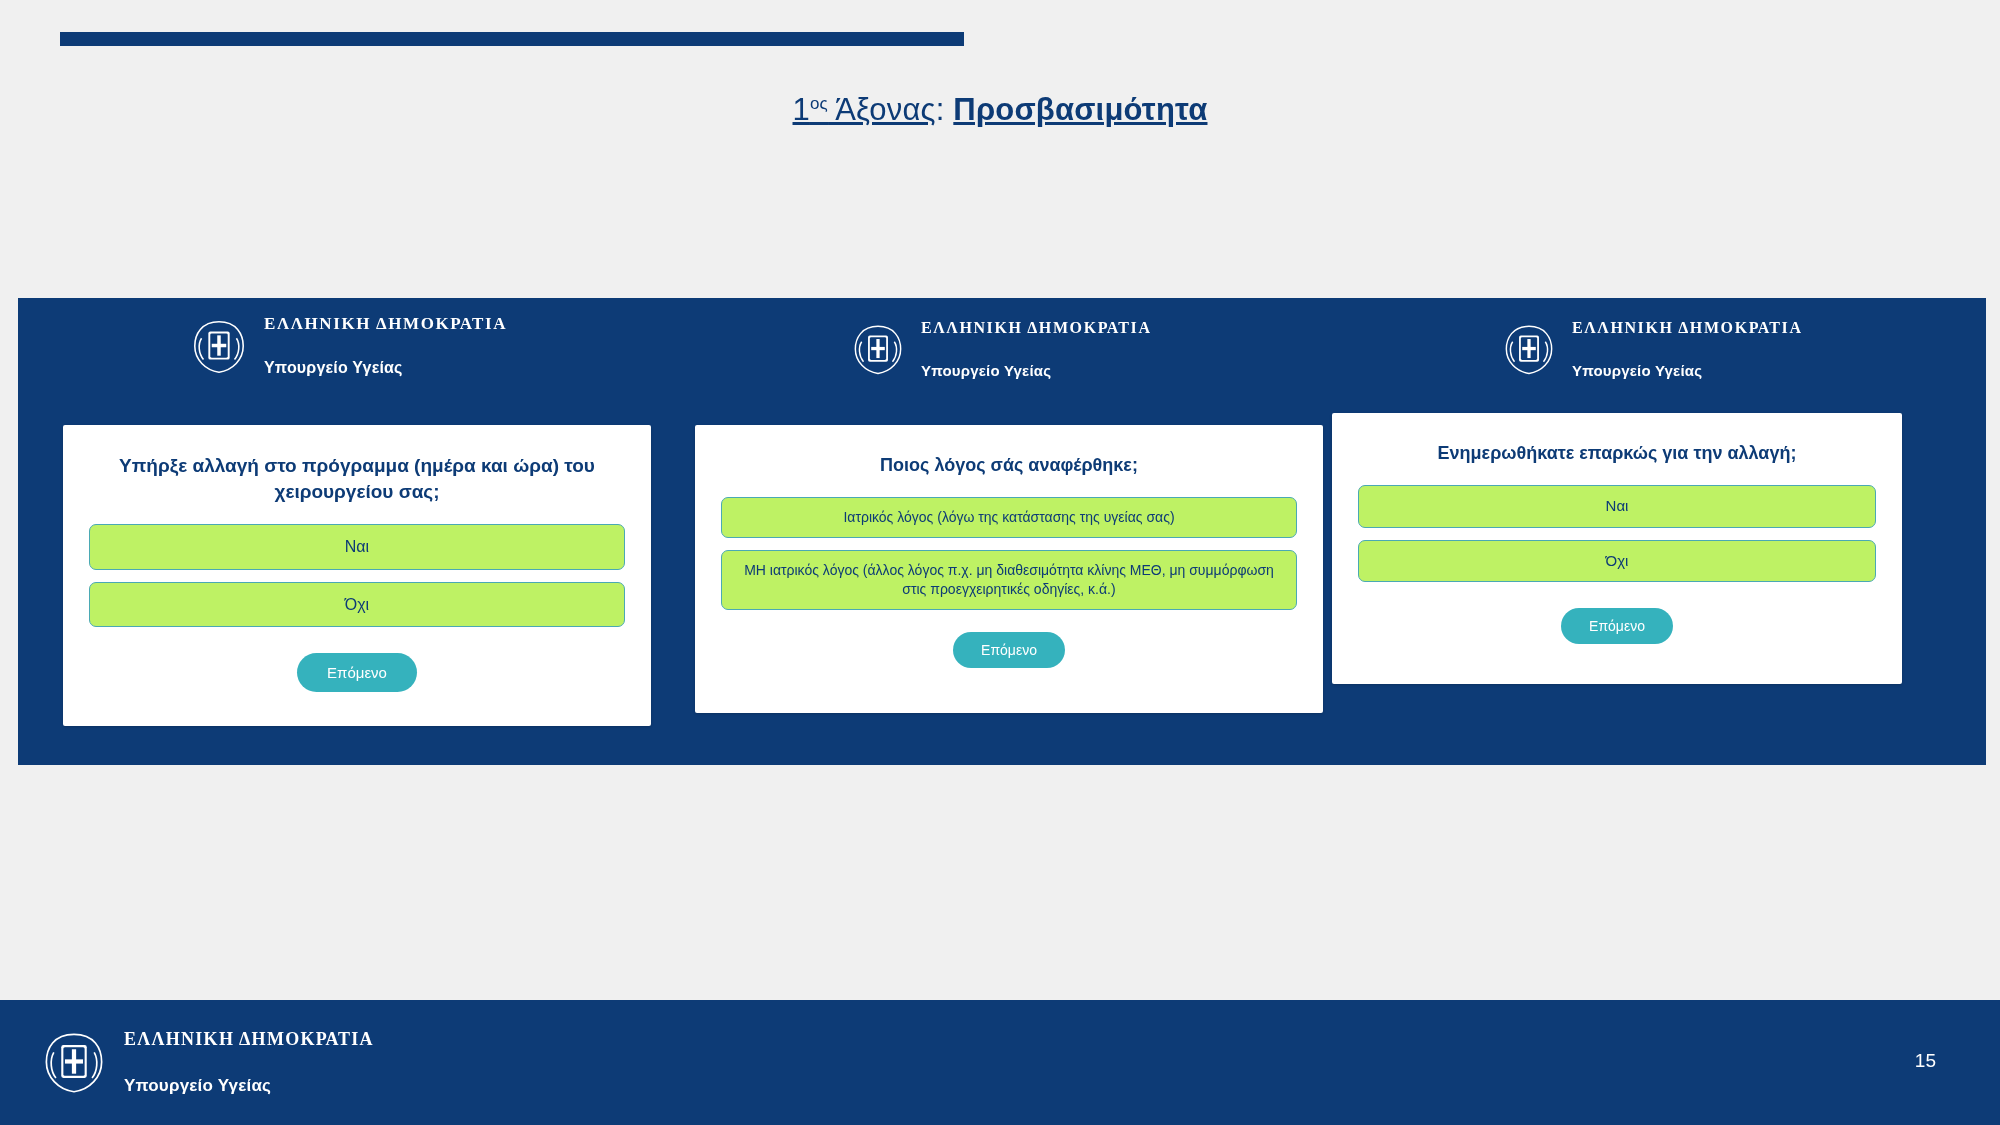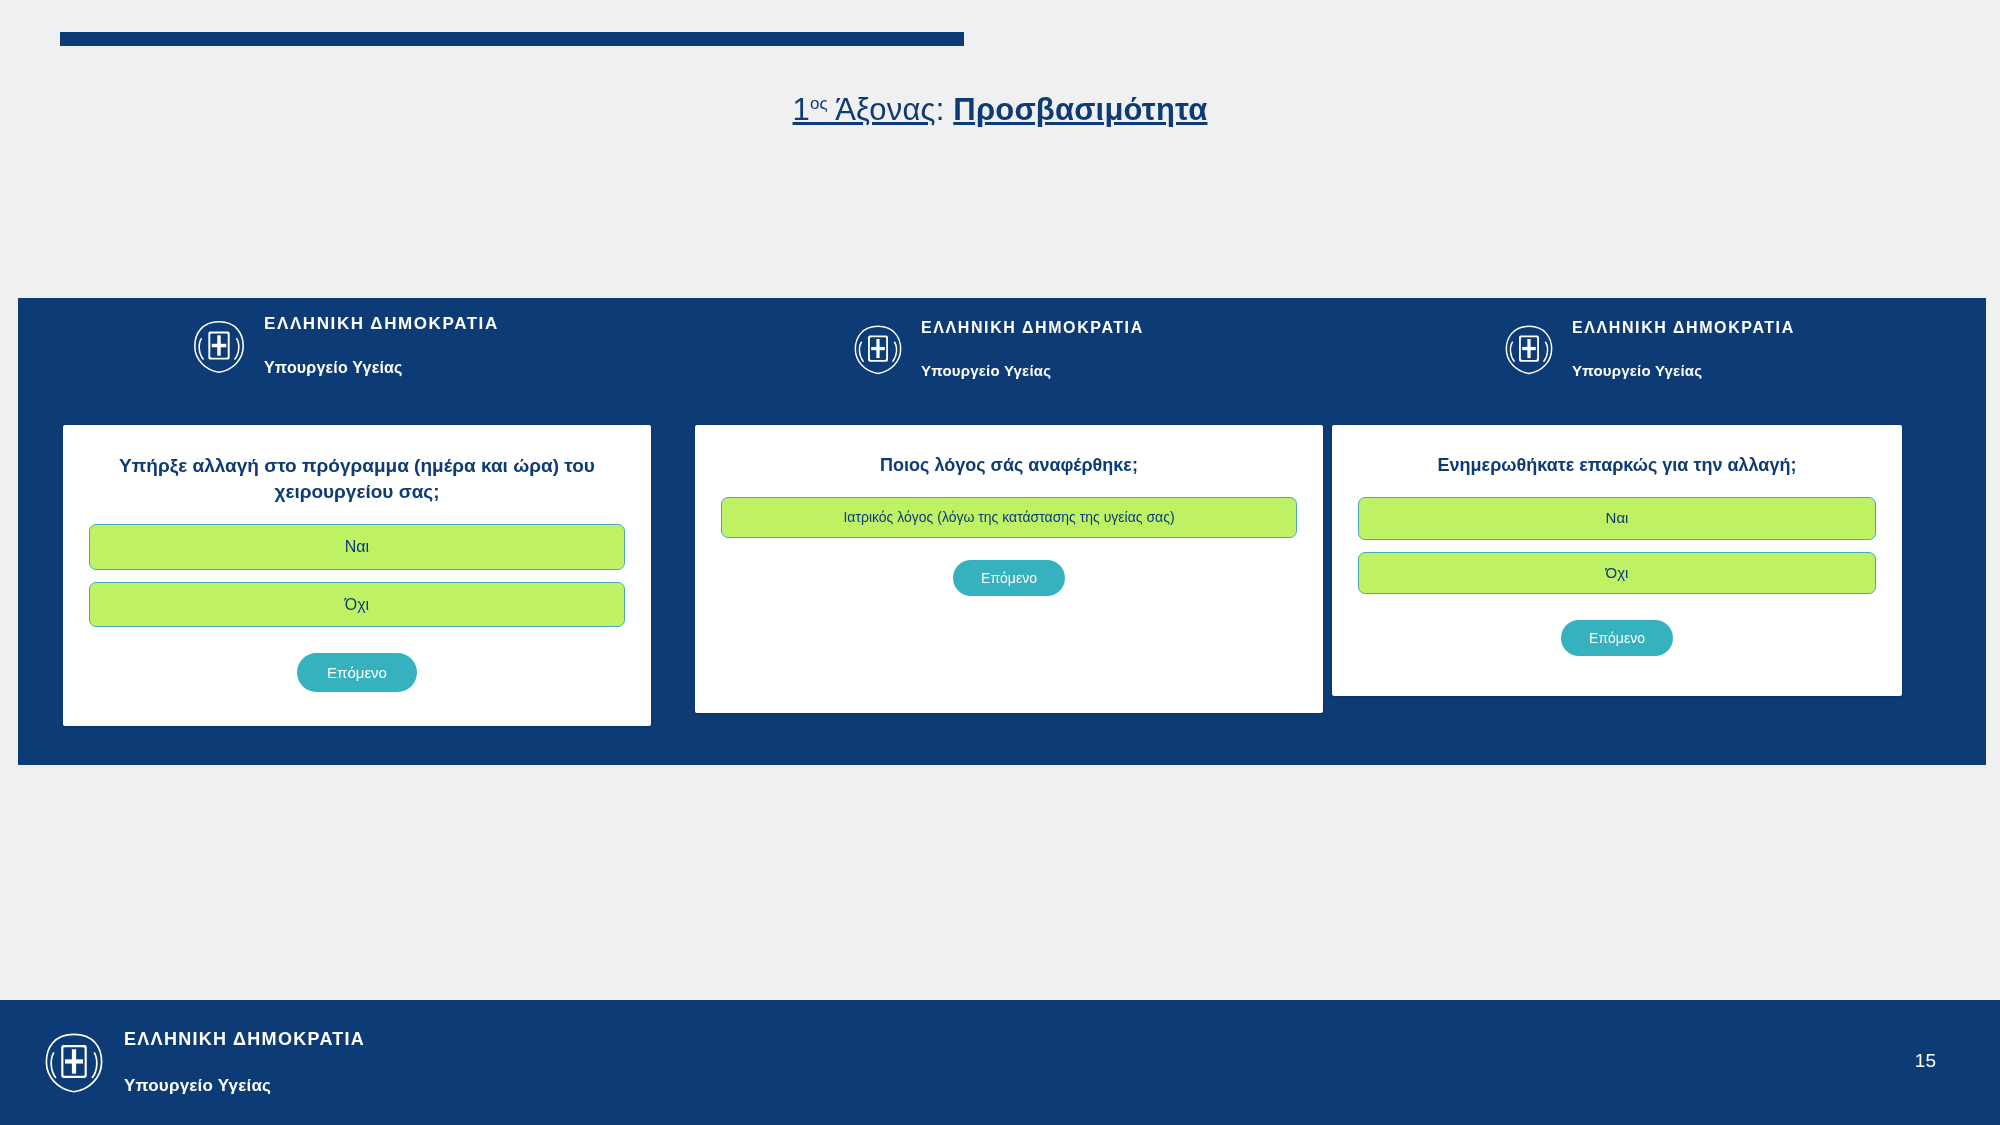--- a/index.html
+++ b/index.html
@@ -64,40 +64,40 @@
   }
   .lockup.c1 { margin: 15px 0 0 170px; }
   .lockup.c2 { margin: 20px 0 0 175px; }
   .lockup.c3 { margin: 20px 0 0 170px; }
   .emblem {
     width: 62px; height: 62px;
     flex: 0 0 62px;
   }
   .lockup-text { color: #ffffff; line-height: 1.25; }
   .lockup-text .l1 {
-    font-size: 17px; font-weight: bold; letter-spacing: 1.6px;
+    font-size: 17px; font-weight: bold; letter-spacing: 1.6px; font-family: Liberation Serif, serif;
   }
   .lockup-text .l2 {
     font-size: 16px; font-weight: 700; letter-spacing: .2px; margin-top: 24px;
   }
   .lockup.c2 .emblem, .lockup.c3 .emblem { width: 58px; height: 58px; flex-basis: 58px; }
   .lockup.c2 .lockup-text .l1, .lockup.c3 .lockup-text .l1 { font-size: 16px; }
   .lockup.c2 .lockup-text .l2, .lockup.c3 .lockup-text .l2 { font-size: 15px; }
 
   
   .card {
     position: absolute;
     background: #ffffff;
     border-radius: 2px;
     box-shadow: 0 1px 3px rgba(0,0,0,.18);
     padding: 22px 26px 30px 26px;
   }
   .card.c1 { left: 45px;  top: 127px; width: 588px; height: 301px; }
   .card.c2 { left: 21px;  top: 127px; width: 628px; height: 288px; }
-  .card.c3 { left: 2px;   top: 127px; width: 570px; height: 271px; }
+  .card.c3 { left: 2px;   top: 115px; width: 570px; height: 271px; }
 
   .q {
     text-align: center;
     color: #0d3b76;
     font-weight: bold;
     line-height: 1.35;
     margin: 6px 0 18px 0;
   }
   .card.c1 .q { font-size: 19px; margin-bottom: 20px; }
   .card.c2 .q { font-size: 18px; margin-bottom: 20px; }
@@ -219,20 +219,21 @@
           </span>
           <span class="lockup-text">
             <span class="l1" style="display:block">ΕΛΛΗΝΙΚΗ ΔΗΜΟΚΡΑΤΙΑ</span>
             <span class="l2" style="display:block">Υπουργείο Υγείας</span>
           </span>
         </div>
 
         <div class="card c2">
           <div class="q">Ποιος λόγος σάς αναφέρθηκε;</div>
           <div class="opt">Ιατρικός λόγος (λόγω της κατάστασης της υγείας σας)</div>
+          <div class="opt">ΜΗ ιατρικός λόγος (άλλος λόγος π.χ. μη διαθεσιμότητα κλίνης ΜΕΘ, μη συμμόρφωση στις προεγχειρητικές οδηγίες, κ.ά.)</div>
           <div class="next-wrap">
             <button class="next">Επόμενο</button>
           </div>
         </div>
       </div>
 
       <div class="col">
         <div class="lockup c3">
           <span class="emblem">
             <svg viewBox="0 0 64 64" width="100%" height="100%" aria-hidden="true">

